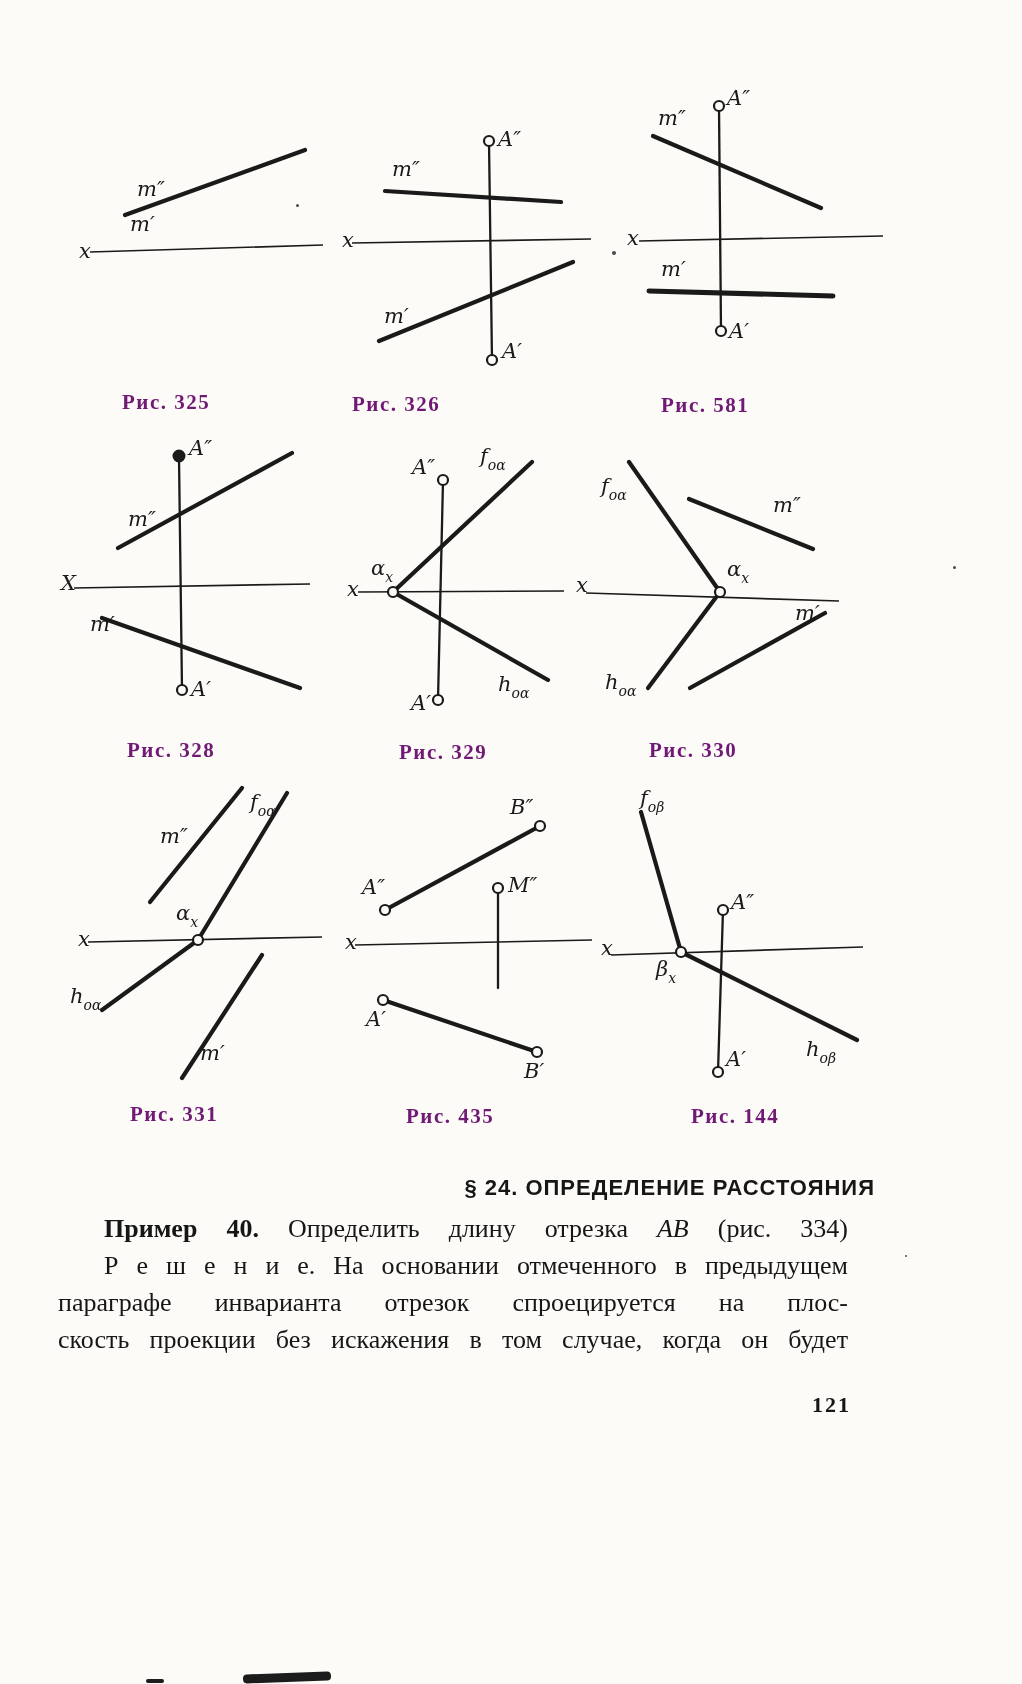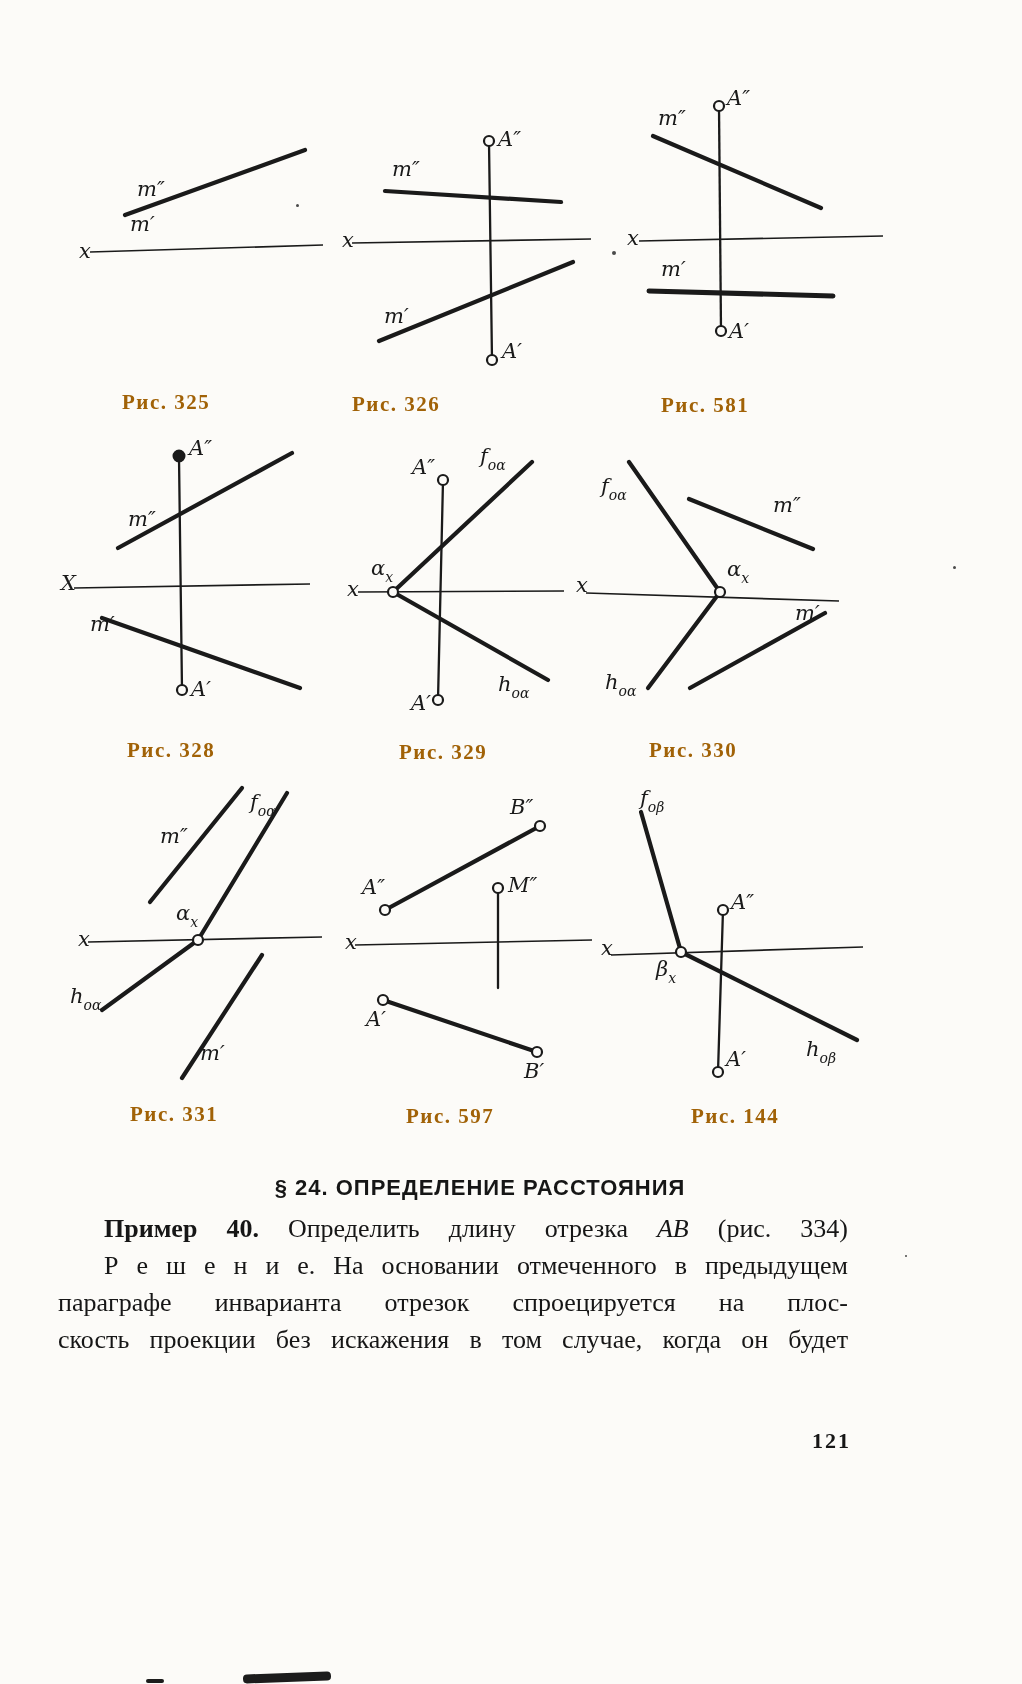--- a/index.html
+++ b/index.html
@@ -10,30 +10,30 @@
   .fig line{stroke:#1a1a1a;}
   .thick{stroke-width:4.2;stroke-linecap:round;}
   .heavy{stroke-width:5;stroke-linecap:round;}
   .med{stroke-width:2.3;stroke-linecap:round;}
   .thin{stroke-width:1.7;}
   .pt{fill:#fcfbf8;stroke:#1a1a1a;stroke-width:2.2;}
   .ptf{fill:#1a1a1a;stroke:#1a1a1a;stroke-width:2;}
   .fig text{font-family:"DejaVu Serif",serif;font-style:italic;font-size:21px;fill:#1a1a1a;}
   .sub{font-size:14px;}
   .caption{position:absolute;font-family:"Liberation Serif",serif;font-weight:bold;
-           font-size:21px;letter-spacing:1.5px;color:#a16207;}
-  .heading{position:absolute;left:85px;top:1170px;width:790px;text-align:center;
+           font-size:21px;letter-spacing:1.5px;color:#701a75;}
+  .heading{position:absolute;left:85px;top:1170px;width:790px;text-align:right;
            font-family:"Liberation Sans",sans-serif;font-weight:bold;font-size:22px;
            letter-spacing:1px;line-height:36px;}
   .bodytext{position:absolute;left:58px;top:1210px;width:790px;font-size:26px;line-height:37px;}
   .line{text-align:justify;text-align-last:justify;}
   .indent{padding-left:46px;}
   .b{font-weight:bold;}
   .i{font-style:italic;}
-  .pagenum{position:absolute;left:812px;top:1392px;font-size:22px;font-weight:bold;letter-spacing:2px;margin-top:36px;}
+  .pagenum{position:absolute;left:812px;top:1392px;font-size:22px;font-weight:bold;letter-spacing:2px;}
   .speck{position:absolute;background:#4a4a4a;border-radius:50%;}
   .smudge{position:absolute;background:#1c1c1c;border-radius:4px;}
 </style>
 </head>
 <body>
 
 <div class="page">
 
   <div class="fig" style="left:55px;top:130px">
     <svg width="280" height="260" viewBox="0 0 280 260">
@@ -165,21 +165,21 @@
       <circle class="pt" cx="45" cy="212" r="5"></circle>
       <circle class="pt" cx="199" cy="264" r="5"></circle>
       <text x="172" y="26">B″</text>
       <text x="24" y="106">A″</text>
       <text x="170" y="104">M″</text>
       <text x="7" y="161">x</text>
       <text x="28" y="238">A′</text>
       <text x="186" y="290">B′</text>
     </svg>
   </div>
-  <div class="caption" style="left:406px;top:1104px">Рис. 597</div>
+  <div class="caption" style="left:406px;top:1104px">Рис. 435</div>
 
   <div class="fig" style="left:600px;top:788px">
     <svg width="290" height="310" viewBox="0 0 290 310">
       <line class="thick" x1="41" y1="24" x2="81" y2="164"></line>
       <line class="thin" x1="11" y1="167" x2="263" y2="159"></line>
       <line class="med" x1="123" y1="122" x2="118" y2="284"></line>
       <line class="thick" x1="81" y1="164" x2="257" y2="252"></line>
       <circle class="pt" cx="81" cy="164" r="5"></circle>
       <circle class="pt" cx="123" cy="122" r="5"></circle>
       <circle class="pt" cx="118" cy="284" r="5"></circle>

